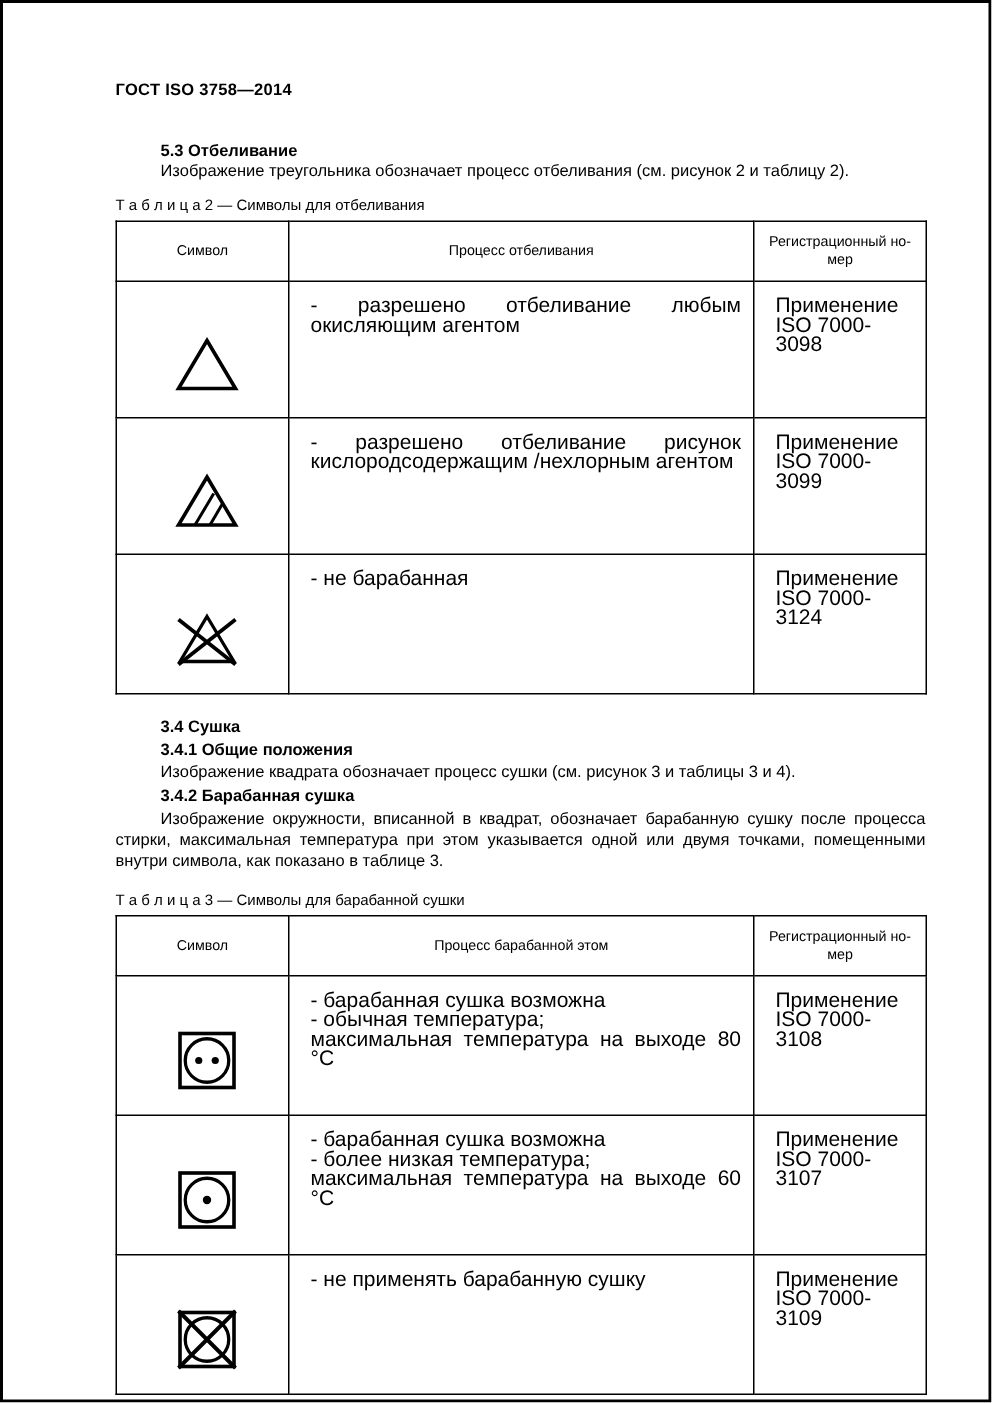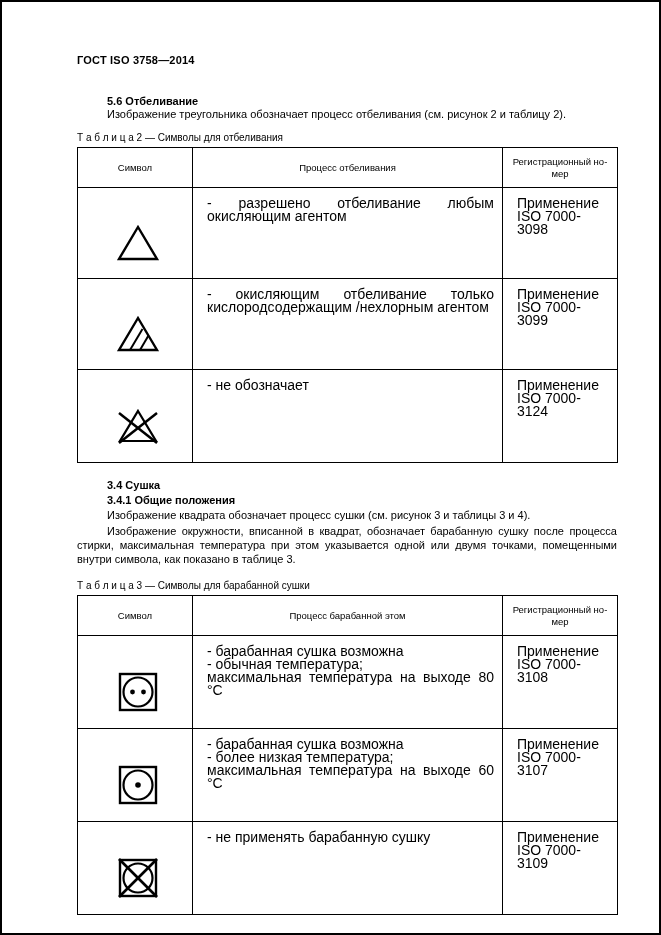--- a/index.html
+++ b/index.html
@@ -42,21 +42,21 @@
   .sub-para { margin-top:2px; }
   .sym svg { display:inline-block; }
 </style>
 </head>
 <body>
 
 <div class="page">
   <div class="content">
     <div class="doc-header">ГОСТ ISO 3758—2014</div>
 
-    <div class="h s33-title">5.6 Отбеливание</div>
+    <div class="h s33-title">5.3 Отбеливание</div>
     <p class="para s33-para">Изображение треугольника обозначает процесс отбеливания (см. рисунок 2 и таблицу 2).</p>
 
     <div class="tcap">Т а б л и ц а  2 — Символы для отбеливания</div>
     <table class="sym-table" id="table2">
       <colgroup>
           <col style="width:115px">
           <col style="width:310px">
           <col style="width:115px">
         </colgroup>
       <thead>
@@ -83,44 +83,45 @@
         <tr>
           <td class="sym-cell">
             <span class="sym">
               <svg width="44" height="40" viewBox="0 0 44 40">
                 <path d="M22 4 L41 36 L3 36 Z" fill="none" stroke="#000" stroke-width="2.4"></path>
                 <line x1="14" y1="36" x2="26.5" y2="15" stroke="#000" stroke-width="2"></line>
                 <line x1="24" y1="36" x2="32.5" y2="21.5" stroke="#000" stroke-width="2"></line>
               </svg>
             </span>
           </td>
-          <td class="proc-cell">- окисляющим отбеливание только кислородсодержащим /нехлорным агентом</td>
+          <td class="proc-cell">- разрешено отбеливание рисунок кислородсодержащим /нехлорным агентом</td>
           <td class="reg-cell">Применение
 ISO 7000-3099</td>
         </tr>
         <tr>
           <td class="sym-cell">
             <span class="sym">
               <svg width="46" height="42" viewBox="0 0 46 42">
                 <path d="M23 6 L41 36 L5 36 Z" fill="none" stroke="#000" stroke-width="2.2"></path>
                 <line x1="4" y1="8" x2="42" y2="38" stroke="#000" stroke-width="2.5"></line>
                 <line x1="42" y1="8" x2="4" y2="38" stroke="#000" stroke-width="2.5"></line>
               </svg>
             </span>
           </td>
-          <td class="proc-cell">- не обозначает</td>
+          <td class="proc-cell">- не барабанная</td>
           <td class="reg-cell">Применение
 ISO 7000-3124</td>
         </tr>
       </tbody>
     </table>
 
     <div class="h s34-title">3.4 Сушка</div>
     <div class="h sub-title">3.4.1 Общие положения</div>
     <p class="para sub-para">Изображение квадрата обозначает процесс сушки (см. рисунок 3 и таблицы 3 и 4).</p>
+    <div class="h sub-title">3.4.2 Барабанная сушка</div>
     <p class="para sub-para">Изображение окружности, вписанной в квадрат, обозначает барабанную сушку после процесса стирки, максимальная температура при этом указывается одной или двумя точками, помещенными внутри символа, как показано в таблице 3.</p>
 
     <div class="tcap tcap3">Т а б л и ц а  3 — Символы для барабанной сушки</div>
     <table class="sym-table" id="table3">
       <colgroup>
           <col style="width:115px">
           <col style="width:310px">
           <col style="width:115px">
         </colgroup>
       <thead>

